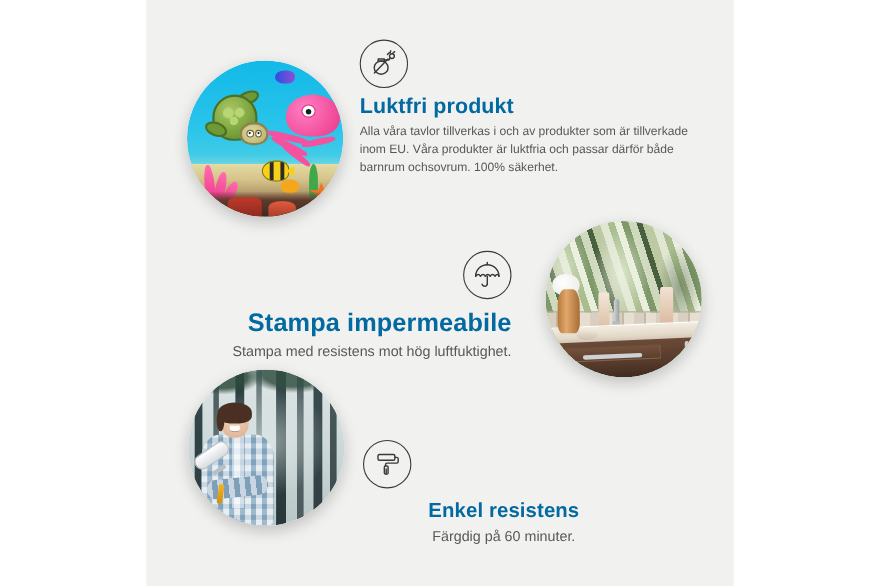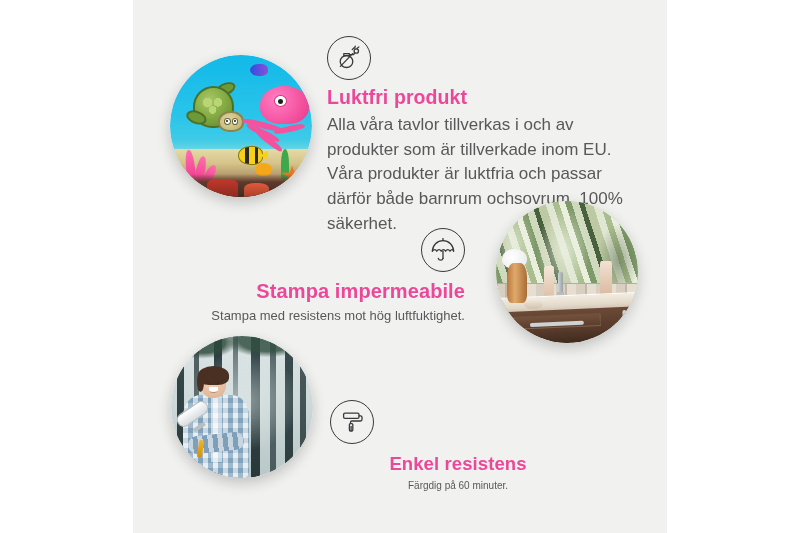--- a/index.html
+++ b/index.html
@@ -348,46 +348,46 @@
     border-radius: 50%;
     display: flex; align-items: center; justify-content: center;
     box-sizing: border-box;
   }
   .icon-circle svg { display:block; }
 
   
   .txt-title {
     font-size: 19px;
     font-weight: bold;
-    color: #ec4899;
+    color: #0369a1;
     margin: 6px 0 4px 0;
     letter-spacing: .1px;
   }
   .txt-body {
-    font-size: 17px;
+    font-size: 11px;
     line-height: 1.45;
     color: #585858;
     margin: 0;
   }
 
   
   .block1 { left: 327px; top: 36px; width: 300px; }
   .block1 .txt-title { font-size: 19.5px; }
 
   
   .block2 { left: 200px; top: 228px; width: 265px; text-align: right; }
   .block2 .icon-row { display:flex; justify-content:flex-end; }
-  .block2 .txt-title { font-size: 20px; margin-top: 8px; }
+  .block2 .txt-title { font-size: 23px; margin-top: 8px; }
   .block2 .txt-body { font-size: 13px; }
 
   
   .block3 { left: 328px; top: 400px; width: 260px; text-align: center; }
   .block3 .icon-row { display:flex; justify-content:flex-start; padding-left: 2px; }
   .block3 .txt-title { font-size: 18.5px; margin-top: 9px; text-align:center; }
-  .block3 .txt-body  { font-size: 10px; text-align:center; }
+  .block3 .txt-body  { font-size: 13px; text-align:center; }
 
   
   .photo1 { left: 170px; top: 55px;  width: 142px; height: 142px; }
   .photo2 { left: 496px; top: 201px; width: 142px; height: 142px; }
   .photo3 { left: 171px; top: 336px; width: 142px; height: 142px; }
 </style>
 </head>
 <body>
 
 <div class="canvas">

